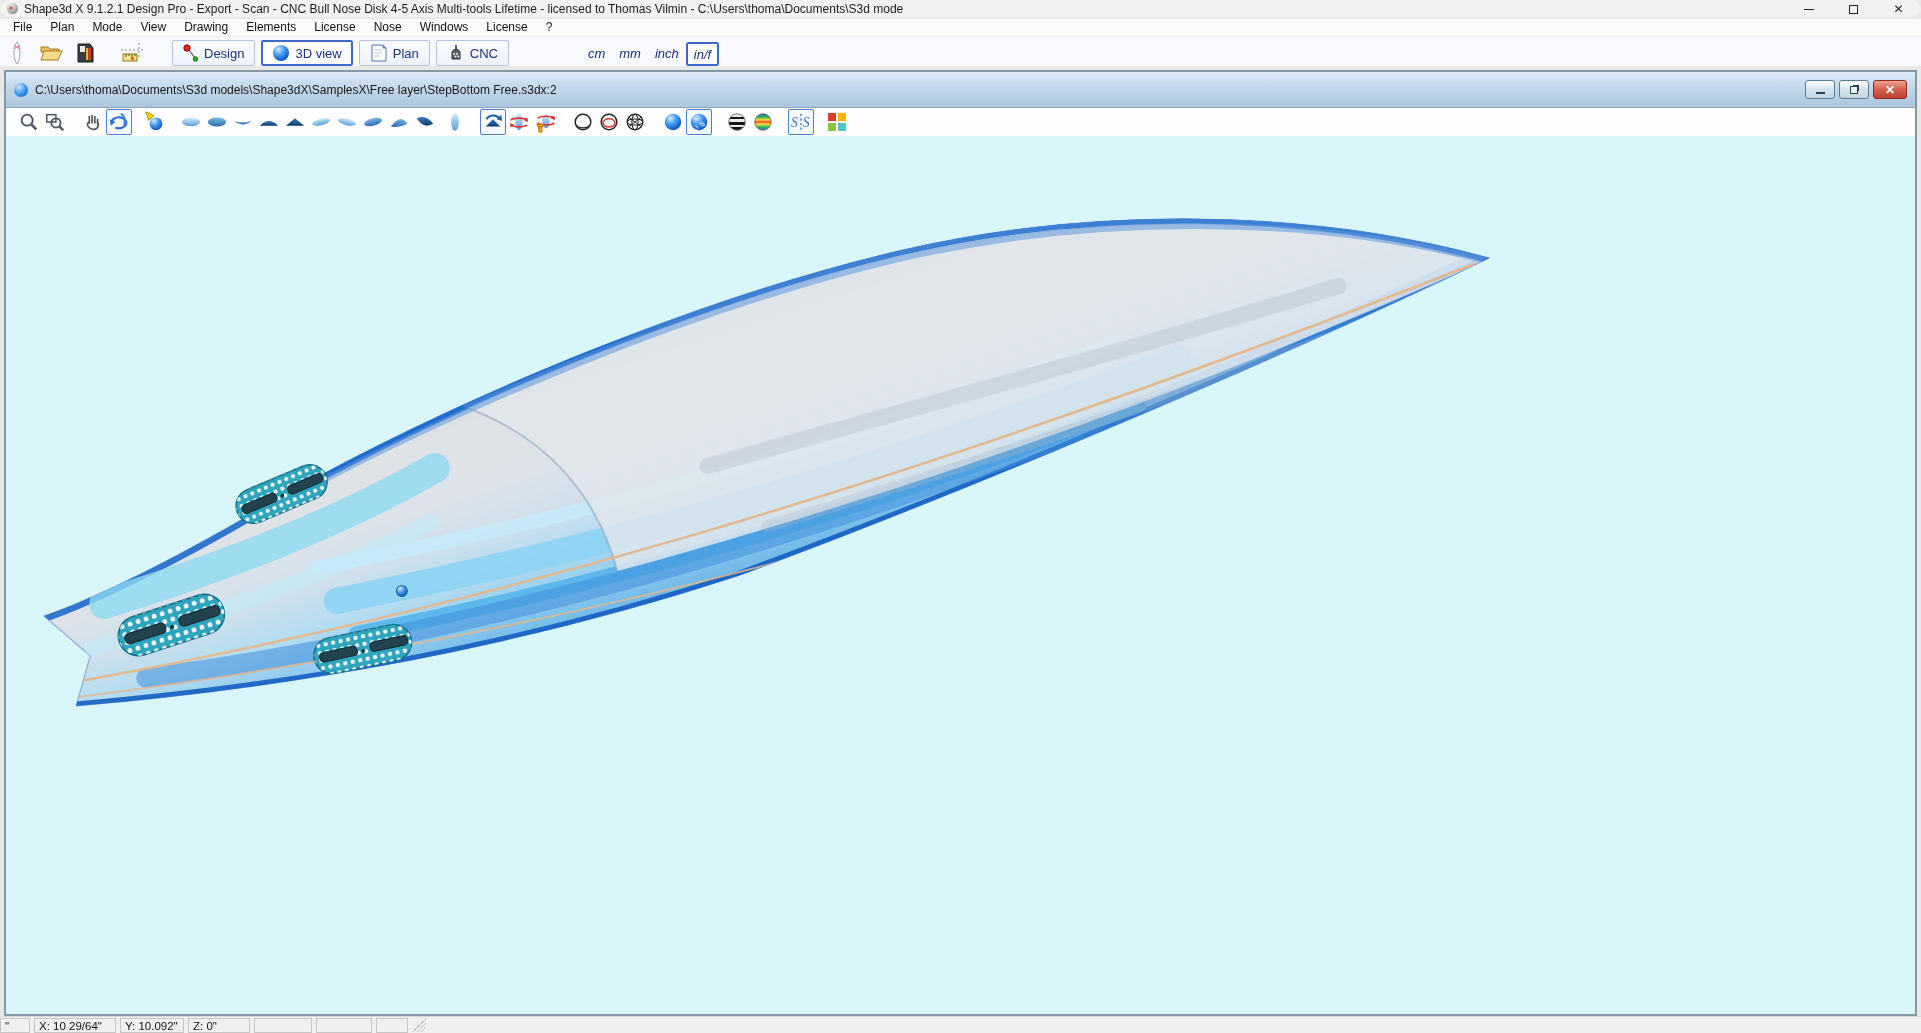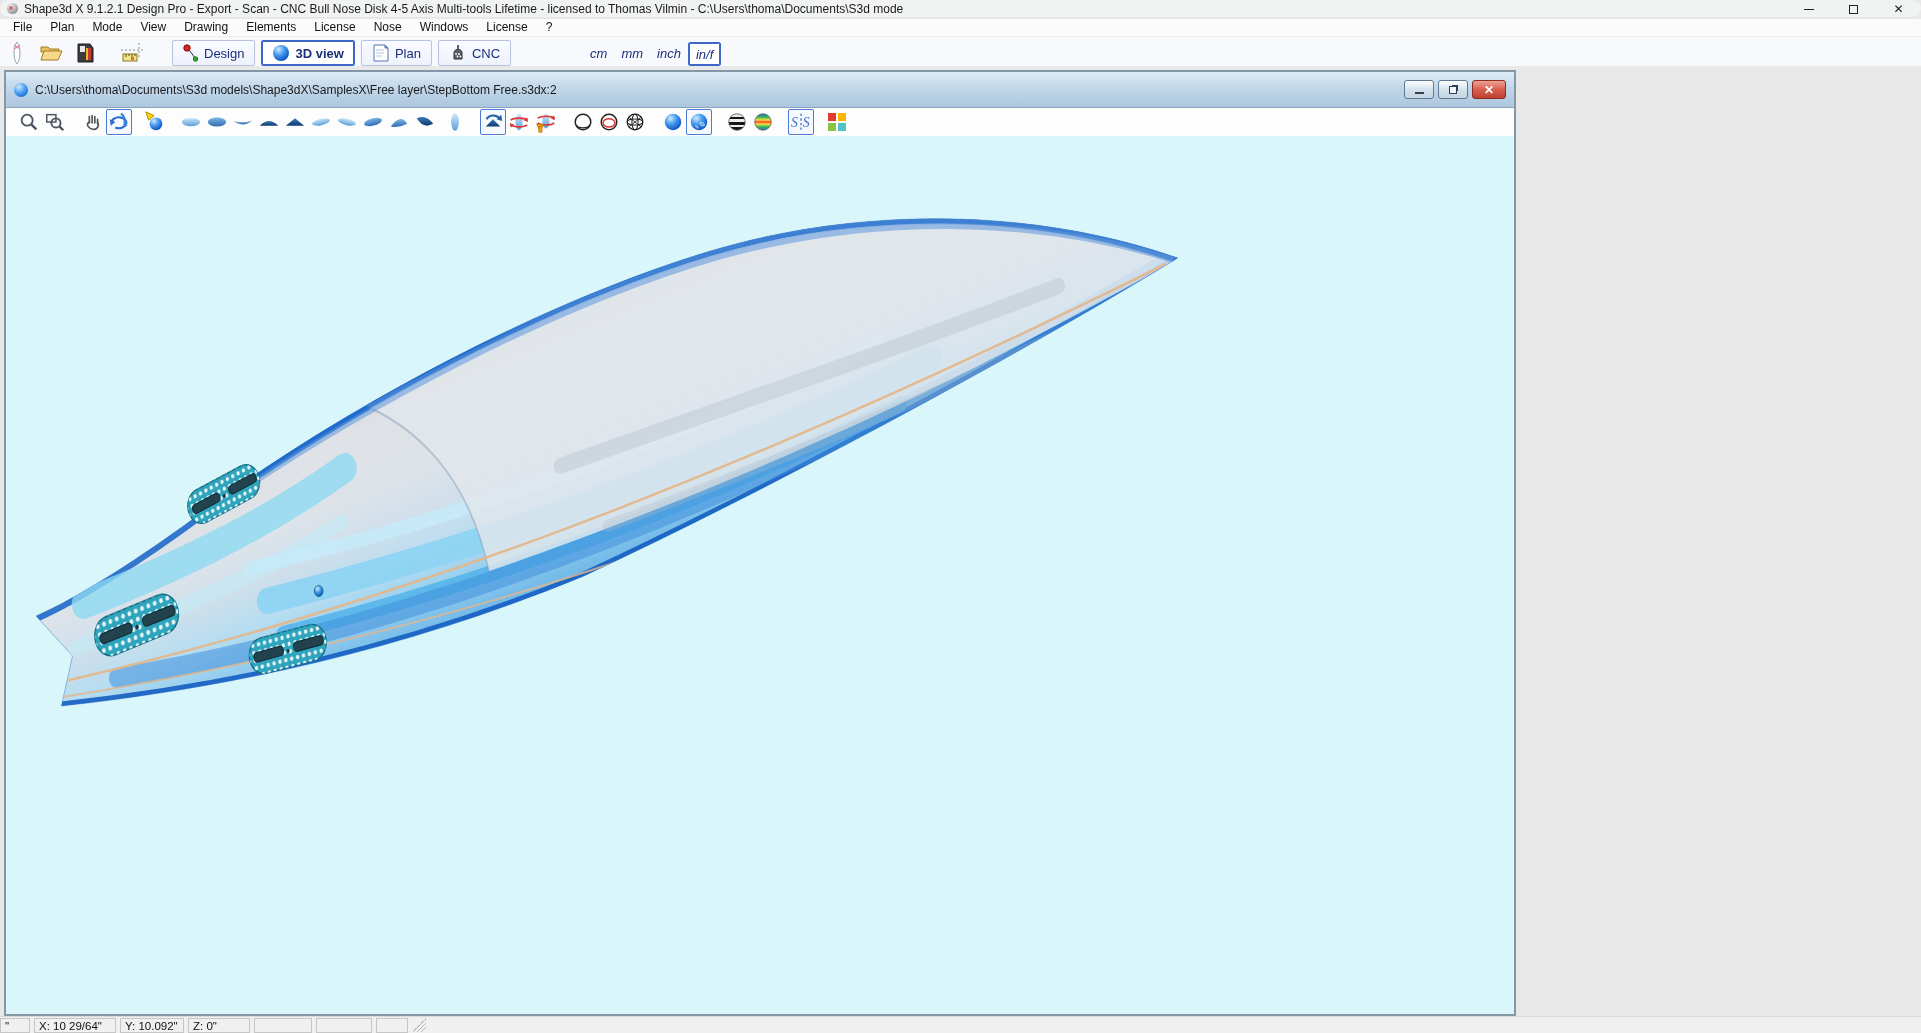--- a/index.html
+++ b/index.html
@@ -26,26 +26,26 @@
     background:#fbfbfb; display:flex; align-items:center; padding-left:4px; }
   .menu-item { padding:0 9px; color:#111; font-size:12px; height:17px; line-height:17px; }
 
   
   #toolbar { position:absolute; left:0; top:36px; width:1921px; height:30px;
     background:#f7f9fd; border-top:1px solid #ececec; display:flex; align-items:flex-end; }
   .tb-icon { width:26px; height:26px; display:flex; align-items:center; justify-content:center; }
   .tb-btn { height:26px; min-width:62px; padding:0 10px; margin-right:6px;
     border:1px solid #b7c2e4; border-radius:2px; background:linear-gradient(#f9fbff,#eef2fb);
     display:flex; align-items:center; gap:5px; color:#1c2f7c; font-size:13px; }
-  .tb-btn.active { background:#fff; border:1px solid #3e68c8; box-shadow:0 0 0 1px #3e68c8 inset;font-weight:bold; }
+  .tb-btn.active { background:#fff; border:1px solid #3e68c8; box-shadow:0 0 0 1px #3e68c8 inset; }
   .unit { color:#1c2f7c; font-size:13px; padding:0 7px; height:24px; line-height:24px;font-style:italic; }
   .unit.active { border:1px solid #3e68c8; background:#fff; border-radius:2px; box-shadow:0 0 0 1px #3e68c8 inset;}
 
   
-  #childwin { position:absolute; left:4px; top:70px; width:1512px; height:946px;
+  #childwin { position:absolute; left:4px; top:70px; width:1913px; height:946px;
     border:2px solid #8497a7; background:#fff; }
   #child-titlebar { height:36px; width:100%;
     background:linear-gradient(#dcebf7,#c2d7ea 45%,#abc6dd);
     border-bottom:1px solid #8aa5bd; display:flex; align-items:center; padding-left:8px; }
   #child-sphere { width:14px; height:14px; border-radius:50%;
     background:radial-gradient(circle at 35% 28%, #cfe9ff, #4aa0f0 45%, #0a50c0); margin-right:7px;}
   #child-titlebar .title-text { color:#1a1a1a; font-size:12px; white-space:nowrap; }
   #child-controls { margin-left:auto; display:flex; gap:4px; padding-right:8px; }
   .c-btn { width:30px; height:19px; border:1px solid #5f7b94; border-radius:3px;
     background:linear-gradient(#fdfeff,#d5e2ec 50%,#c3d4e2); display:flex; align-items:center; justify-content:center; }

